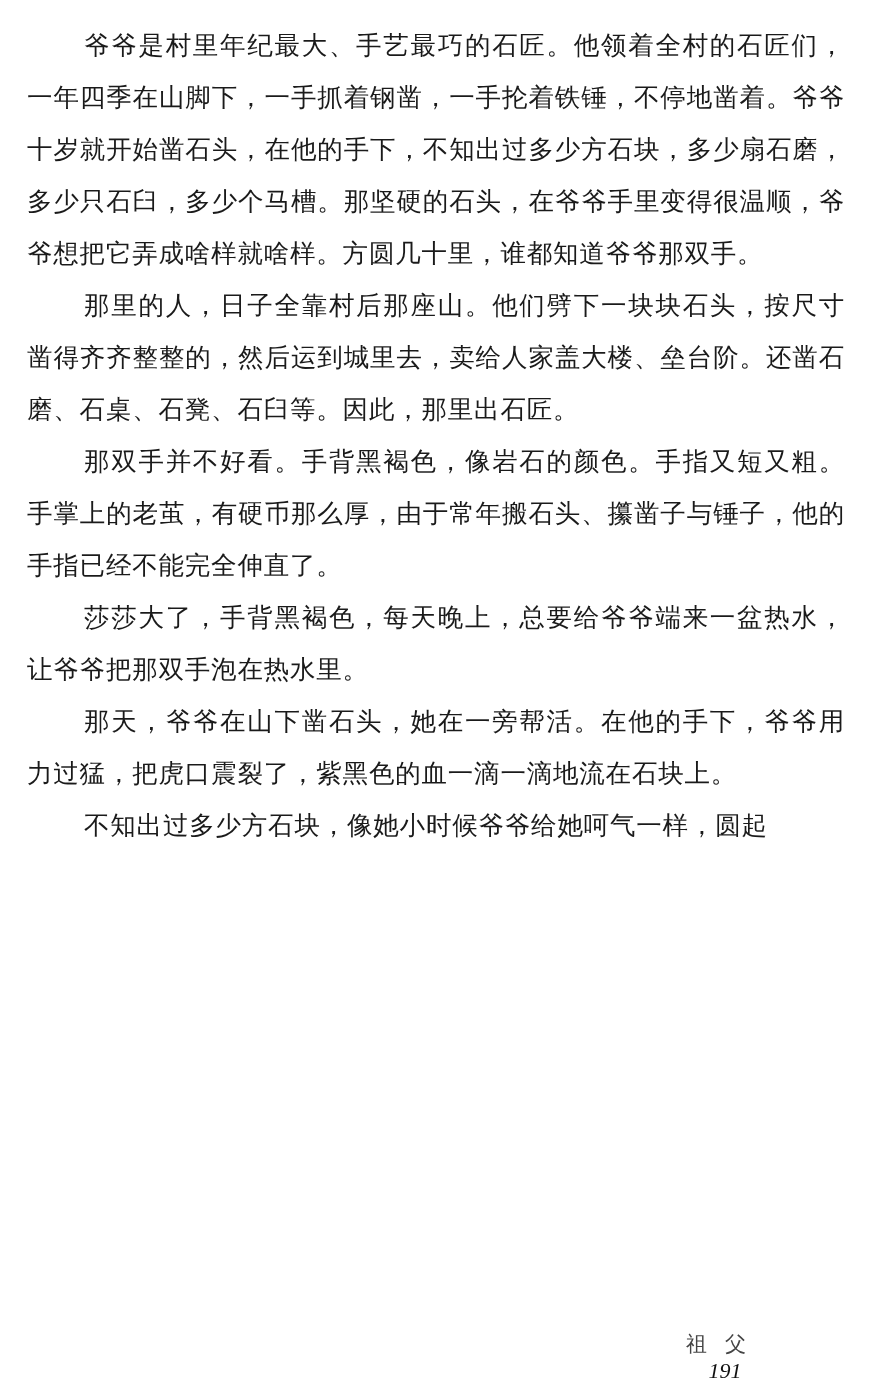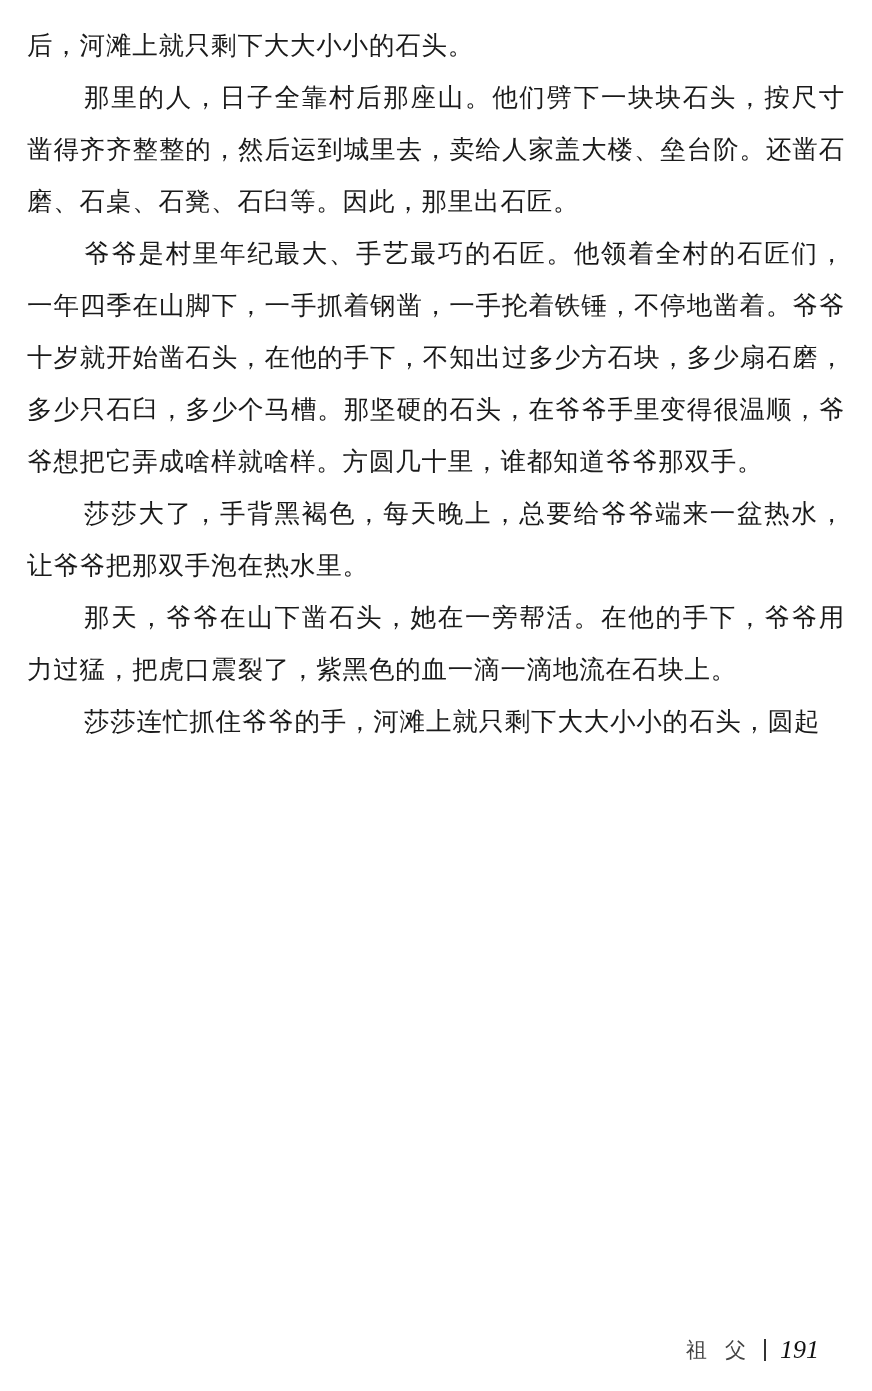--- a/index.html
+++ b/index.html
@@ -18,50 +18,51 @@
   .para { margin: 0; padding: 0; text-align: justify; text-align-last: left; }
   .para.indent { text-indent: 57px; }
   .footer {
     position: absolute;
     top: 1330px;
     left: 686px;
     height: 40px;
     display: flex;
     align-items: center;
     color: #333;
+    flex-direction: column;
   }
   .running-title {
     font-family: "DejaVu Sans", "Liberation Sans", sans-serif;
     font-size: 21px;
     letter-spacing: 18px;
     color: #444;
   }
   .divider {
     display: inline-block;
     width: 2px;
     height: 22px;
     background: #333;
     margin: 0 14px 0 0;
   }
   .page-num {
     font-family: "Liberation Serif", "DejaVu Serif", serif;
     font-style: italic;
-    font-size: 26px;
+    font-size: 22px;
     color: #111;
   }
 </style>
 </head>
 <body>
 
 <div class="page">
-  <p class="para">后，河滩上就只剩下大大小小的石头。</p>
+  <p class="para indent">爷爷是村里年纪最大、手艺最巧的石匠。他领着全村的石匠们，一年四季在山脚下，一手抓着钢凿，一手抡着铁锤，不停地凿着。爷爷十岁就开始凿石头，在他的手下，不知出过多少方石块，多少扇石磨，多少只石臼，多少个马槽。那坚硬的石头，在爷爷手里变得很温顺，爷爷想把它弄成啥样就啥样。方圆几十里，谁都知道爷爷那双手。</p>
   <p class="para indent">那里的人，日子全靠村后那座山。他们劈下一块块石头，按尺寸凿得齐齐整整的，然后运到城里去，卖给人家盖大楼、垒台阶。还凿石磨、石桌、石凳、石臼等。因此，那里出石匠。</p>
-  <p class="para indent">爷爷是村里年纪最大、手艺最巧的石匠。他领着全村的石匠们，一年四季在山脚下，一手抓着钢凿，一手抡着铁锤，不停地凿着。爷爷十岁就开始凿石头，在他的手下，不知出过多少方石块，多少扇石磨，多少只石臼，多少个马槽。那坚硬的石头，在爷爷手里变得很温顺，爷爷想把它弄成啥样就啥样。方圆几十里，谁都知道爷爷那双手。</p>
+  <p class="para indent">那双手并不好看。手背黑褐色，像岩石的颜色。手指又短又粗。手掌上的老茧，有硬币那么厚，由于常年搬石头、攥凿子与锤子，他的手指已经不能完全伸直了。</p>
   <p class="para indent">莎莎大了，手背黑褐色，每天晚上，总要给爷爷端来一盆热水，让爷爷把那双手泡在热水里。</p>
   <p class="para indent">那天，爷爷在山下凿石头，她在一旁帮活。在他的手下，爷爷用力过猛，把虎口震裂了，紫黑色的血一滴一滴地流在石块上。</p>
-  <p class="para indent">莎莎连忙抓住爷爷的手，河滩上就只剩下大大小小的石头，圆起</p>
+  <p class="para indent">不知出过多少方石块，像她小时候爷爷给她呵气一样，圆起</p>
 </div>
 
 <div class="footer">
   <span class="running-title">祖父</span>
   <span class="divider"></span>
   <span class="page-num">191</span>
 </div>
 
 </body></html>

